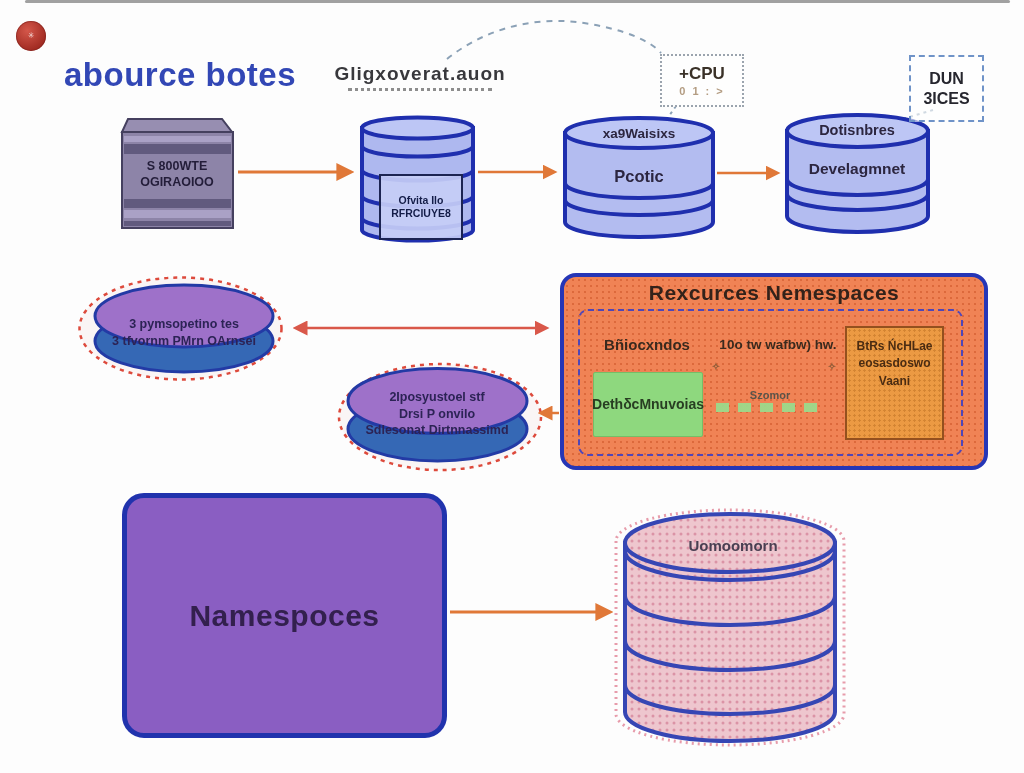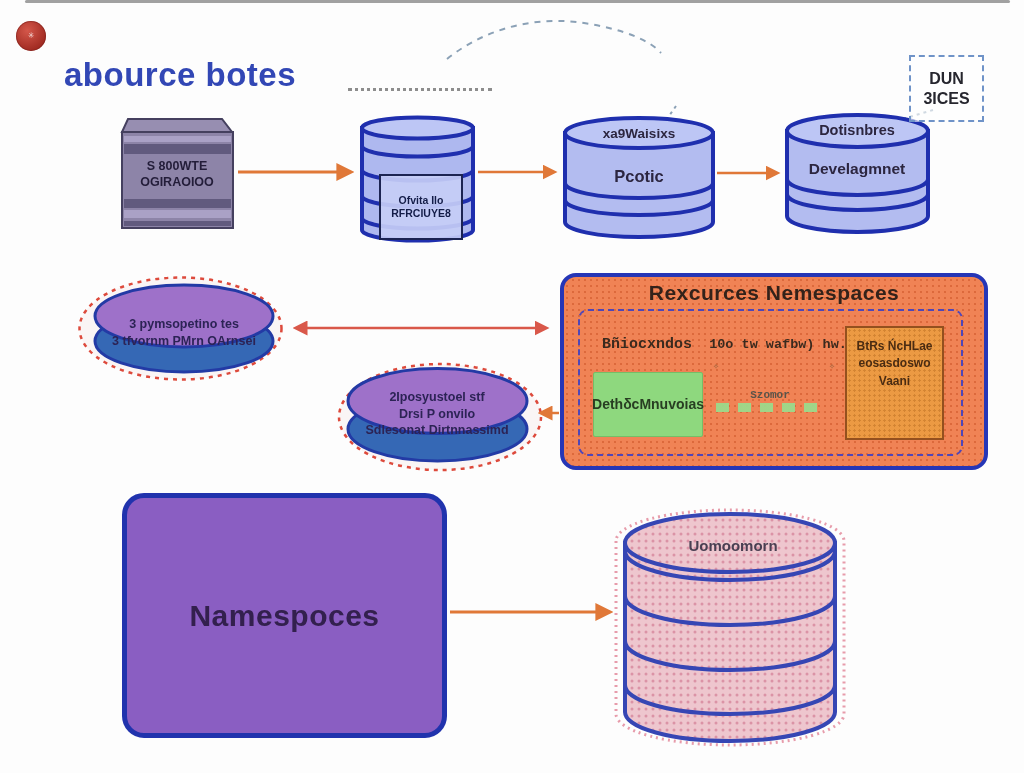--- a/index.html
+++ b/index.html
@@ -36,21 +36,21 @@
   .oval-label{font-size:12.5px;color:#2c2355;line-height:1.32;margin-top:12px;}
   .orange-box{position:absolute;left:560px;top:273px;width:428px;height:197px;
     background-color:#f08355;
     background-image:radial-gradient(rgba(200,80,35,.5) 1.2px, transparent 1.4px);
     background-size:6px 6px;
     border:4px solid #2636b6;border-radius:16px;box-sizing:border-box;}
   .orange-title{position:absolute;left:0;right:0;top:4px;text-align:center;
     font-weight:bold;font-size:21px;color:#33221a;letter-spacing:.5px;}
   .dashed-inner{position:absolute;left:14px;top:32px;width:385px;height:147px;
     border:2px dashed #4f46b8;border-radius:10px;box-sizing:border-box;}
-  .inner-lbl{position:absolute;transform:translate(-50%,-50%);font-weight:bold;white-space:nowrap;font-family:Liberation Mono, monospace;}
+  .inner-lbl{position:absolute;transform:translate(-50%,-50%);font-weight:bold;white-space:nowrap;}
   .res-left{left:67px;top:33px;font-size:15px;color:#3a2a1e;}
   .res-right{left:198px;top:33px;font-size:13.5px;color:#3a2a1e;}
   .sparkle{font-size:10px;color:#8a5a36;}
   .greenbox{position:absolute;left:13px;top:61px;width:110px;height:65px;
     background:#8ed87e;border:1px solid #76bd67;border-radius:2px;box-sizing:border-box;
     display:flex;align-items:center;justify-content:center;
     font-weight:bold;font-size:14px;color:#283e22;line-height:1.35;text-align:center;}
   .green-arrow{position:absolute;left:136px;top:92px;width:102px;height:9px;
     background:repeating-linear-gradient(90deg,#9cda8b 0 13px, transparent 13px 22px);opacity:.95;}
   .szomor{left:190px;top:84px;font-size:11px;color:#5a544a;}
@@ -152,22 +152,27 @@
     <path d="M297 328 L545 328" stroke="#d9584a" stroke-width="2.5" marker-start="url(#mr)" marker-end="url(#mr)"></path>
     <path d="M559 413 L542 413" stroke="#e07838" stroke-width="2.5" marker-end="url(#mo)"></path>
     <path d="M450 612 L608 612" stroke="#e07838" stroke-width="3" marker-end="url(#mo)"></path>
   </svg>
 
   <div class="logo">
     <span>✳</span>
   </div>
 
   <div class="lbl title" style="left:180px;top:75px;">abource botes</div>
+  <div class="lbl annotation" style="left:420px;top:74px;">Gligxoverat.auon</div>
   <div class="annot-underline"></div>
 
+  <div class="notebox cpu">
+    <span class="l1">+CPU</span>
+    <span class="l2">0 1 : &gt;</span>
+  </div>
   <div class="notebox dun">
     <span class="l1">DUN</span>
     <span class="l2">3ICES</span>
   </div>
 
   <div class="lbl server-label" style="left:177px;top:174px;">
     <span>S 800WTE</span>
     <span>OGIRAOIOO</span>
   </div>
 

